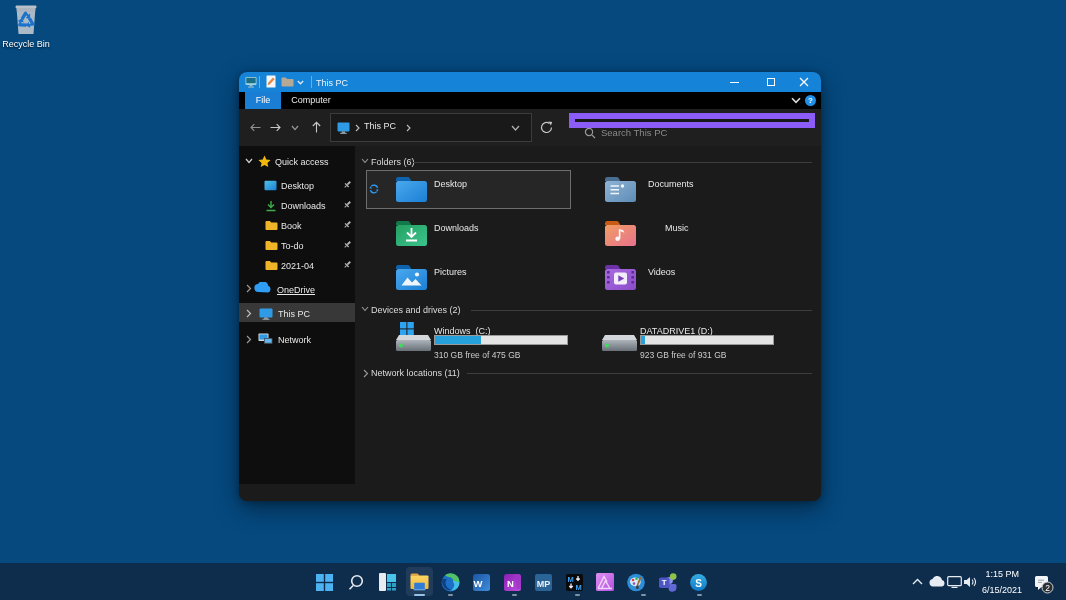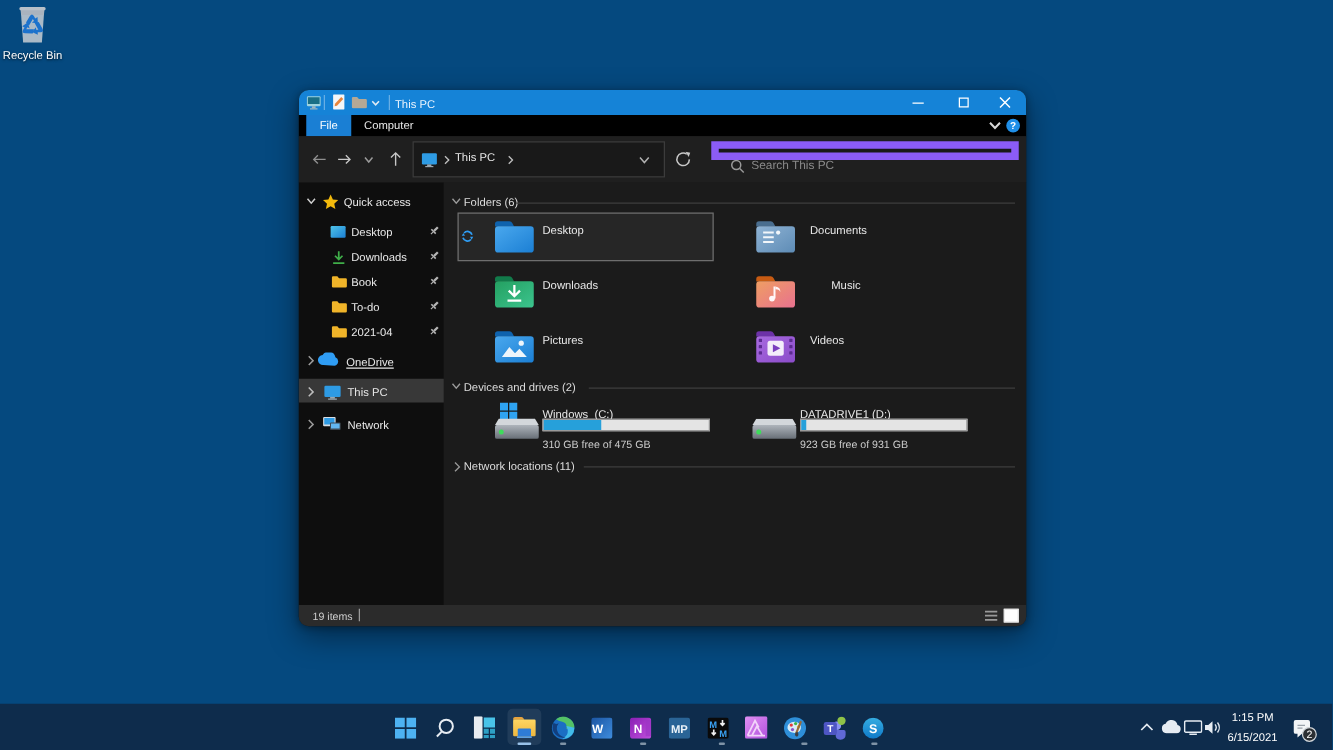--- a/index.html
+++ b/index.html
@@ -377,30 +377,20 @@
     <div style="width:4px;height:100%;background:#26a0da;"></div>
   </div>
   <div class="abs" style="left:401px;top:278px;font-size:8.5px;color:#cccccc;white-space:nowrap;">923 GB free of 931 GB</div>
 
   <svg class="abs" style="left:124px;top:297px;" width="6" height="9" viewBox="0 0 6 9">
       <path d="M1,1 L4.5,4.5 L1,8" stroke="#9a9a9a" stroke-width="1.1" fill="none"></path>
     </svg>
   <div class="abs txt" style="left:132px;top:296px;color:#dcdcdc;">Network locations (11)</div>
   <div class="abs" style="left:228px;top:301px;width:345px;height:1px;background:#3e3e3e;"></div>
 
-  <div class="abs" style="left:0;top:412px;width:582px;height:17px;background:#2b2b2b;">
-    <div class="abs" style="left:11px;top:4px;font-size:8.5px;color:#cfcfcf;">19 items</div>
-    <div class="abs" style="left:48px;top:3px;width:1px;height:10px;background:#9a9a9a;"></div>
-    <svg class="abs" style="left:549px;top:4px;" width="10" height="9" viewBox="0 0 10 9">
-      <g stroke="#9a9a9a" stroke-width="1.4">
-          <path d="M0,1.2 H10 M0,4.5 H10 M0,7.8 H10"></path>
-        </g>
-    </svg>
-    <div class="abs" style="left:564px;top:3px;width:12px;height:11px;border:1px solid #e8e8e8;background:#fff;"></div>
-  </div>
 </div>
 
 <div class="abs" style="left:0;top:563px;width:1066px;height:37px;background:#0e2c4c;"></div>
 
 <svg class="abs" style="left:316px;top:574px;" width="17" height="17" viewBox="0 0 17 17">
   <g fill="#4db2f2">
     <rect x="0" y="0" width="7.8" height="7.8"></rect>
       <rect x="9.2" y="0" width="7.8" height="7.8"></rect>
     <rect x="0" y="9.2" width="7.8" height="7.8"></rect>
       <rect x="9.2" y="9.2" width="7.8" height="7.8"></rect>

